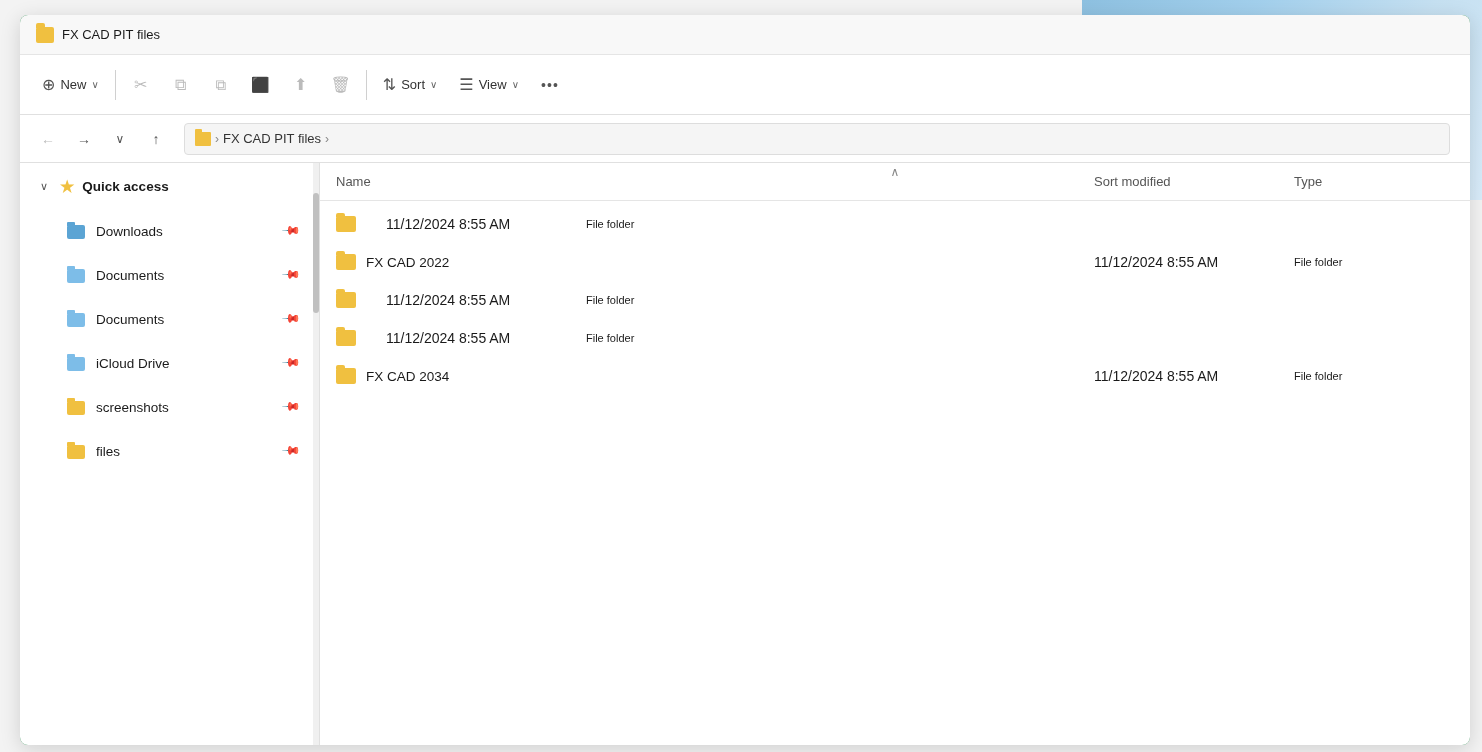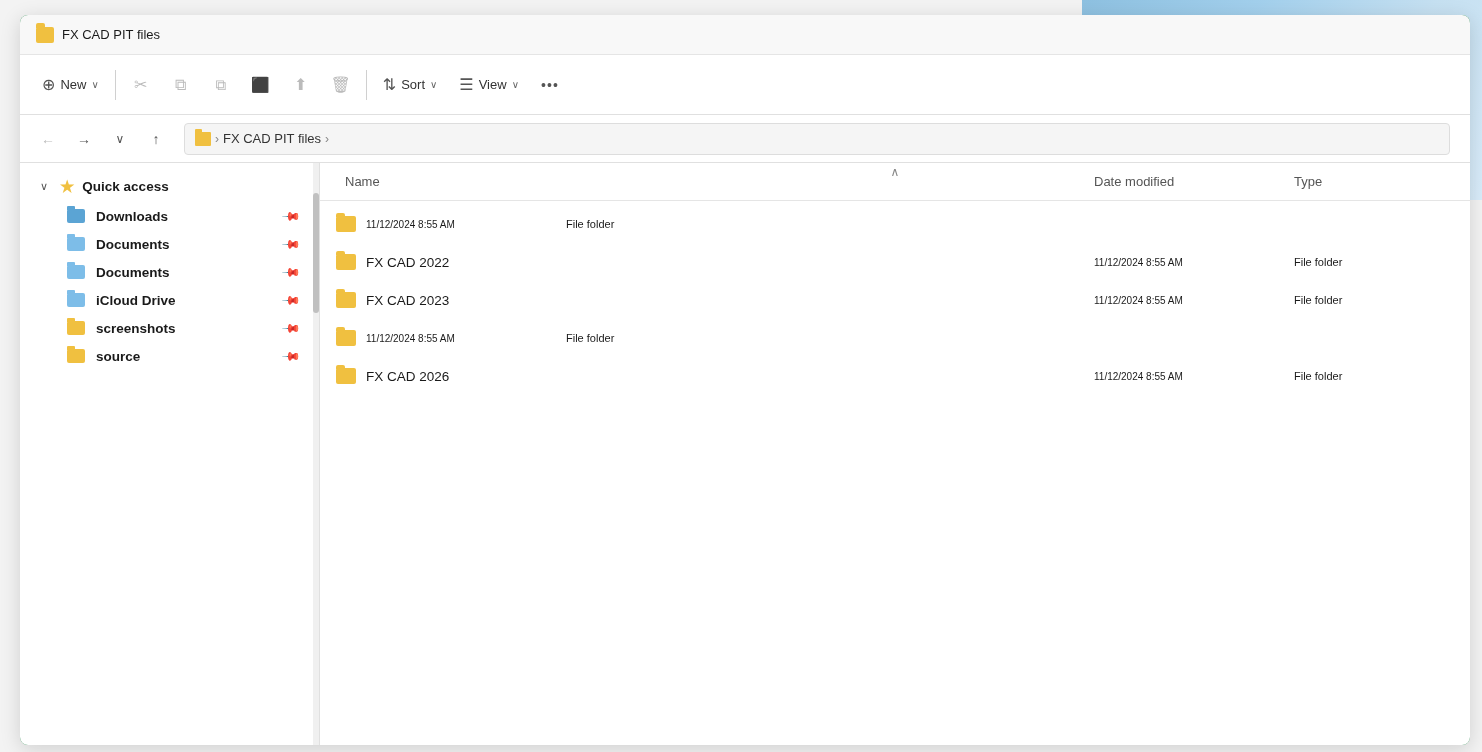--- a/index.html
+++ b/index.html
@@ -267,28 +267,27 @@
       font-weight: 600;
       color: #1a1a1a;
     }
     .star-icon {
       color: #f0c040;
       font-size: 16px;
     }
 
     .sidebar-item {
       display: flex;
-      align-items: flex-end;
+      align-items: flex-start;
       padding: 6px 16px 6px 42px;
       cursor: pointer;
       border-radius: 4px;
-      margin: 0 4px;
+      margin: 16px 4px;
       font-size: 13.5px;
       color: #1a1a1a;
-      font-weight: bold;
     }
     .sidebar-item-icon {
       width: 20px;
       height: 16px;
       margin-right: 10px;
       display: flex;
       align-items: center;
       justify-content: center;
       flex-shrink: 0;
     }
@@ -392,21 +391,20 @@
       font-size: 12px;
       color: #888;
       cursor: pointer;
     }
     .col-name {
       flex: 1;
       font-size: 13px;
       color: #555;
       font-weight: 400;
       cursor: pointer;
-      margin-left: 9px;
     }
     .col-date {
       width: 200px;
       font-size: 13px;
       color: #555;
       font-weight: 400;
       cursor: pointer;
     }
     .col-type {
       width: 160px;
@@ -450,22 +448,23 @@
       background: #f0c040;
       border-radius: 2px 2px 0 0;
     }
     .file-row-name {
       flex: 1;
       font-size: 13.5px;
       color: #1a1a1a;
     }
     .file-row-date {
       width: 200px;
-      font-size: 10px;
+      font-size: 14px;
       color: #1a1a1a;
+      margin-left: 20px;
     }
     .file-row-type {
       width: 160px;
       font-size: 11px;
       color: #1a1a1a;
     }
   </style>
 </head>
 <body>
 
@@ -601,31 +600,31 @@
           <div class="folder-icon-yellow"></div>
         </div>
         <span>screenshots</span>
         <span class="pin-icon">📌</span>
       </div>
 
       <div class="sidebar-item">
         <div class="sidebar-item-icon">
           <div class="folder-icon-yellow"></div>
         </div>
-        <span>source</span>
+        <span>files</span>
         <span class="pin-icon" style="color:#bbb;">📌</span>
       </div>
     </div>
 
     <div class="file-area">
 
       <div class="file-list-header">
         <div class="sort-arrow">∧</div>
         <span class="col-name">Name</span>
-        <span class="col-date">Date modified</span>
+        <span class="col-date">Sort modified</span>
         <span class="col-type">Type</span>
       </div>
 
       <div class="file-list">
 
         <div class="file-row">
           <div class="file-row-icon">
             <div class="file-folder-icon"></div>
           </div>
           <span class="file-row-date">11/12/2024 8:55 AM</span>
@@ -638,38 +637,37 @@
           </div>
           <span class="file-row-name">FX CAD 2022</span>
           <span class="file-row-date">11/12/2024 8:55 AM</span>
           <span class="file-row-type">File folder</span>
         </div>
 
         <div class="file-row">
           <div class="file-row-icon">
             <div class="file-folder-icon"></div>
           </div>
-          <span class="file-row-name">FX CAD 2023</span>
           <span class="file-row-date">11/12/2024 8:55 AM</span>
           <span class="file-row-type">File folder</span>
         </div>
 
         <div class="file-row">
           <div class="file-row-icon">
             <div class="file-folder-icon"></div>
           </div>
           <span class="file-row-date">11/12/2024 8:55 AM</span>
           <span class="file-row-type">File folder</span>
         </div>
 
         <div class="file-row">
           <div class="file-row-icon">
             <div class="file-folder-icon"></div>
           </div>
-          <span class="file-row-name">FX CAD 2026</span>
+          <span class="file-row-name">FX CAD 2034</span>
           <span class="file-row-date">11/12/2024 8:55 AM</span>
           <span class="file-row-type">File folder</span>
         </div>
 
       </div>
     </div>
   </div>
 </div>
 
 </body></html>

